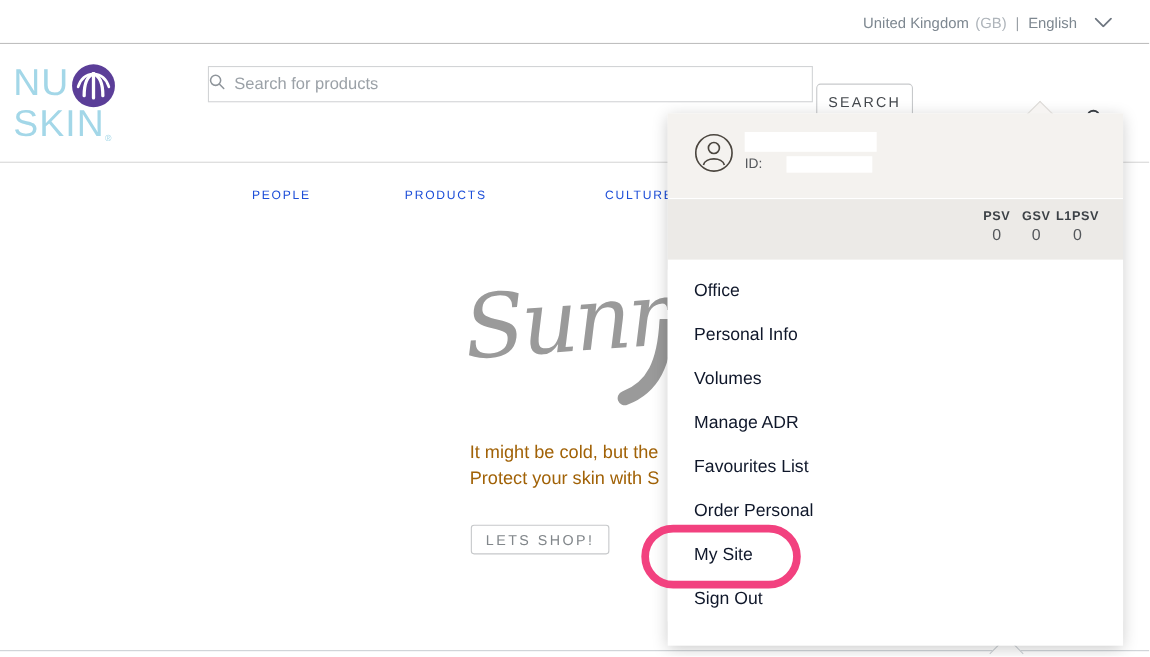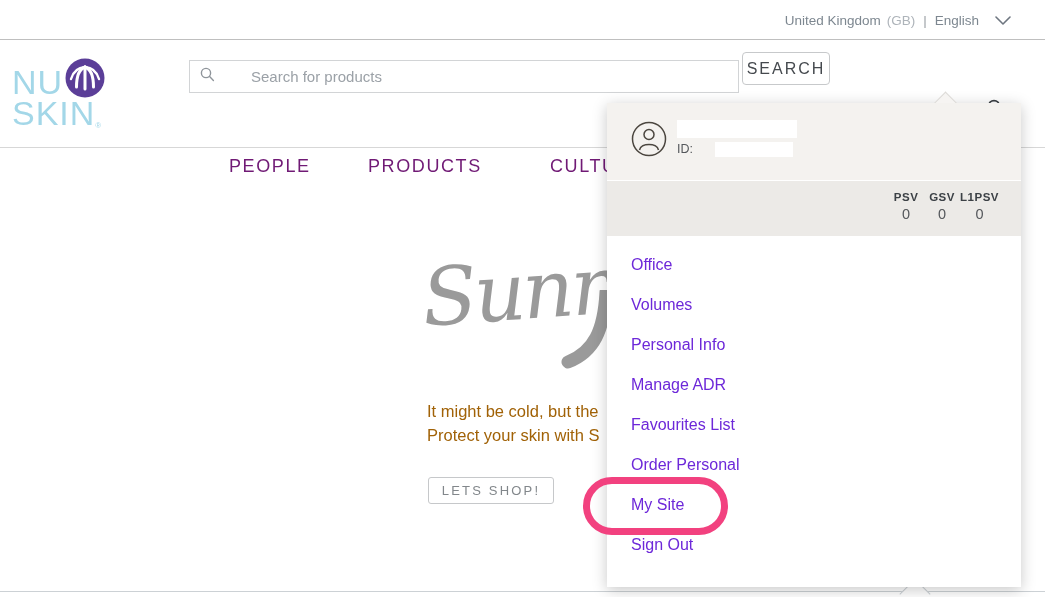--- a/index.html
+++ b/index.html
@@ -27,44 +27,44 @@
   
   .header {
     position:absolute; left:0; top:40px; width:1045px; height:108px;
     background:#fff; border-bottom:1px solid #d7d7d7;
   }
   .logo { position:absolute; left:12px; top:20px; width:96px; cursor:pointer; }
   .logo .word {
     font-family:"Liberation Sans",sans-serif; font-weight:400;
     color:#a3d7e8; line-height:0.92; letter-spacing:1px;
   }
-  .logo .row1 { font-size:34px; display:flex; align-items:flex-end; }
+  .logo .row1 { font-size:34px; display:flex; align-items:flex-start; }
   .logo .row2 { font-size:34px; }
   .logo .reg { font-size:8px; color:#a3d7e8; vertical-align:bottom; }
   .logo svg.fountain { margin-left:2px; margin-top:-2px; }
 
   .searchbox {
     position:absolute; left:189px; top:20px; width:550px; height:33px;
     border:1px solid #d2d4d6; background:#fff;
-    display:flex; align-items:center; padding-left:10px;gap:28px;
+    display:flex; align-items:center; 
   }
   .searchbox input {
     border:none; outline:none; flex:1; font-size:15px; color:#3c4146;
     font-family:"Liberation Sans",sans-serif; background:transparent; margin-left:8px;
   }
   .searchbox input::placeholder { color:#9ba1a7; opacity:1; }
   .search-btn {
-    position:absolute; left:742px; top:12px; width:88px; height:33px;
+    position:absolute; left:742px; top:36px; width:88px; height:33px;
     border:1px solid #c7c9cb; border-radius:4px; background:#fff;
-    font-size:16px; letter-spacing:2px; color:#45494e; cursor:pointer;
+    font-size:13px; letter-spacing:2px; color:#45494e; cursor:pointer;
     font-family:"Liberation Sans",sans-serif;
   }
   .nav-item {
-    position:absolute; top:116px; font-size:18px; letter-spacing:1.6px;
-    color:#701a75; cursor:pointer; white-space:nowrap;
+    position:absolute; top:132px; font-size:11px; letter-spacing:1.6px;
+    color:#1d4ed8; cursor:pointer; white-space:nowrap;
   }
   .close-x {
     position:absolute; left:938px; top:63px; width:24px; height:24px;
     cursor:pointer; display:flex; align-items:center; justify-content:center;
   }
   .bag { position:absolute; left:976px; top:55px; width:36px; height:38px; cursor:pointer; }
 
   
   .script-title {
     position:absolute; left:422px; top:243px;
@@ -107,21 +107,21 @@
     position:absolute; left:0; top:78px; width:414px; height:55px;
     background:#eceae7; display:flex; justify-content:flex-end;
     padding:10px 22px 0 22px;
   }
   .stat { text-align:center; min-width:36px; }
   .stat .lab { font-size:11.5px; font-weight:bold; color:#3c4146; letter-spacing:0.5px; }
   .stat .val { font-size:14.5px; color:#54575b; margin-top:3px; }
   .dd-menu { position:absolute; left:0; top:132px; width:414px; }
   .menu-item {
     height:40px; line-height:40px; padding-left:24px;
-    font-size:16px; color:#6d28d9; cursor:pointer; background:#fff;
+    font-size:16px; color:#0f172a; cursor:pointer; background:#fff;
   }
   .dd-menu { padding-top:10px; padding-bottom:12px; }
 
   
   .annotation {
     position:absolute; left:583px; top:477px; width:145px; height:58px;
     border:7px solid #f2417f; border-radius:29px; z-index:40;
     pointer-events:none;
   }
 
@@ -239,22 +239,22 @@
         <div class="val">0</div>
       </div>
       <div class="stat">
         <div class="lab">L1PSV</div>
         <div class="val">0</div>
       </div>
     </div>
 
     <div class="dd-menu">
       <div class="menu-item">Office</div>
+      <div class="menu-item">Personal Info</div>
       <div class="menu-item">Volumes</div>
-      <div class="menu-item">Personal Info</div>
       <div class="menu-item">Manage ADR</div>
       <div class="menu-item">Favourites List</div>
       <div class="menu-item">Order Personal</div>
       <div class="menu-item">My Site</div>
       <div class="menu-item">Sign Out</div>
     </div>
   </div>
 
   <div class="annotation"></div>
 

